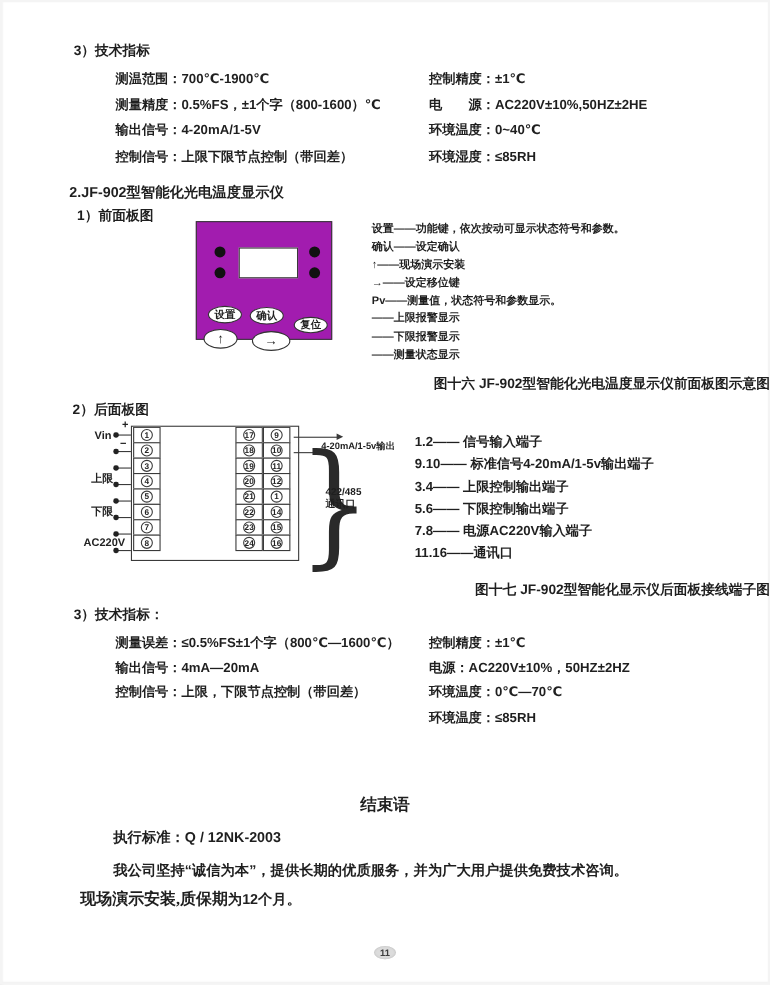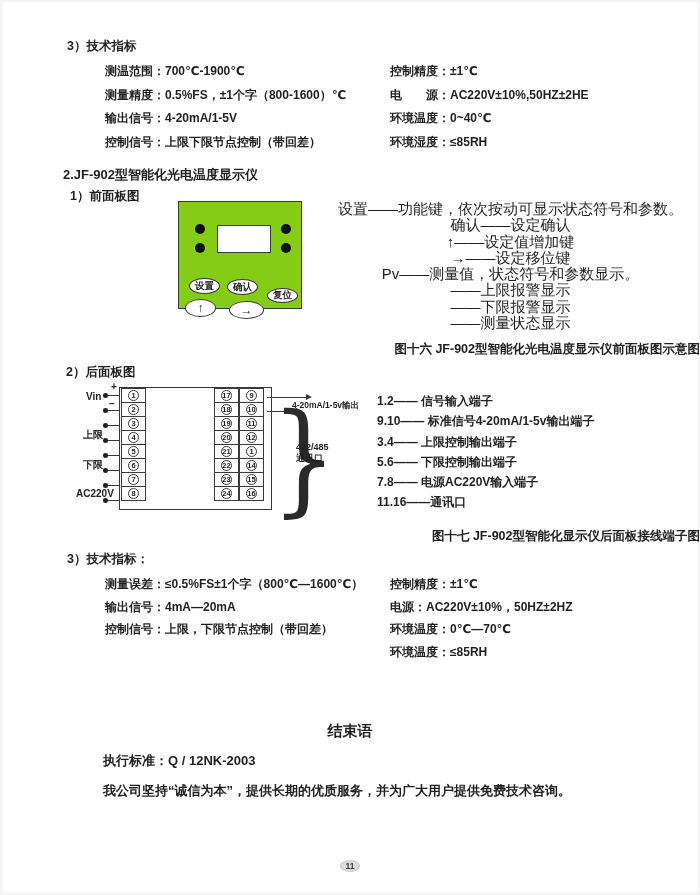--- a/index.html
+++ b/index.html
@@ -12,25 +12,25 @@
     overflow:hidden;
   }
   .page { position:absolute; inset:0; background:#fff;
           box-shadow: inset 0 0 0 2px #f4f4f4, inset 4px 0 2px -2px #e8e8e8, inset 0 -4px 2px -2px #ececec; }
   .abs { position:absolute; }
   .h-sec  { font-size:13px;   font-weight:700; white-space:nowrap; }
   .h-sub  { font-size:12.5px; font-weight:600; white-space:nowrap; }
   .caption{ font-size:12.5px; font-weight:700; text-align:right; width:100%; white-space:nowrap; }
   .spec-line { line-height:23.5px; font-size:12px; font-weight:700; white-space:nowrap; }
   .lh22 .spec-line { line-height:22.5px; }
-  .fleg-line { line-height:16.3px; font-size:15px; font-weight:400; white-space:nowrap;text-align:center; }
+  .fleg-line { line-height:16.3px; font-size:10px; font-weight:700; white-space:nowrap; }
   .bleg-line { line-height:20.3px; font-size:12px;   font-weight:600; white-space:nowrap; }
 
   
-  .fpanel { left:178px; top:201px; width:124px; height:108px; border:1.5px solid #3a3a3a; background:#84cc16; }
+  .fpanel { left:178px; top:201px; width:124px; height:108px; border:1.5px solid #3a3a3a; background:#a21caf; }
   .fdisplay { position:absolute; left:38px; top:23px; width:54px; height:28px; border:1.5px solid #3a3a3a; background:#fff; }
   .led { position:absolute; width:10px; height:10px; border-radius:50%; background:#111; }
   .ebtn { position:absolute; border:1.3px solid #333; border-radius:50%;
           display:flex; align-items:center; justify-content:center;
           font-size:9.5px; font-weight:600; background:#fff; white-space:nowrap; }
   .ebtn.arrow { font-size:12px; font-weight:700; }
 
   
   .bpanel { left:75px; top:384px; width:300px; height:134px; }
   .bp-rect { position:absolute; left:44px; top:3px; width:153px; height:123px; border:1.5px solid #3a3a3a; background:#fff; }
@@ -94,21 +94,21 @@
     <div class="ebtn" style="left:10px;top:76px;width:31px;height:16px">设置</div>
     <div class="ebtn" style="left:48px;top:77px;width:31px;height:16px">确认</div>
     <div class="ebtn" style="left:88px;top:86px;width:31px;height:15px">复位</div>
     <div class="ebtn arrow" style="left:6px;top:97px;width:31px;height:18px">↑</div>
     <div class="ebtn arrow" style="left:50px;top:99px;width:35px;height:18px">→</div>
   </div>
 
   <div class="abs" style="left:338px;top:201px">
       <div class="fleg-line">设置——功能键，依次按动可显示状态符号和参数。</div>
       <div class="fleg-line">确认——设定确认</div>
-      <div class="fleg-line">↑——设定值增加键</div>
+      <div class="fleg-line">↑——现场演示安装</div>
       <div class="fleg-line">→——设定移位键</div>
       <div class="fleg-line">Pv——测量值，状态符号和参数显示。</div>
       <div class="fleg-line">——上限报警显示</div>
       <div class="fleg-line">——下限报警显示</div>
       <div class="fleg-line">——测量状态显示</div>
     </div>
 
   <div class="abs caption" style="left:0;top:341px">图十六  JF-902型智能化光电温度显示仪前面板图示意图</div>
 
   <div class="abs h-sub" style="left:66px;top:364px">2）后面板图</div>
@@ -244,16 +244,19 @@
   <div class="abs lh22" style="left:390px;top:573px">
       <div class="spec-line">控制精度：±1℃</div>
       <div class="spec-line">电源：AC220V±10%，50HZ±2HZ</div>
       <div class="spec-line">环境温度：0℃—70℃</div>
       <div class="spec-line">环境温度：≤85RH</div>
     </div>
 
   <div class="abs concl-title" style="left:0;top:722px">结束语</div>
   <div class="abs body-line" style="left:103px;top:752px">执行标准：Q / 12NK-2003</div>
   <div class="abs body-line" style="left:103px;top:782px">我公司坚持“诚信为本”，提供长期的优质服务，并为广大用户提供免费技术咨询。</div>
+  <div class="abs" style="left:73px;top:808px;white-space:nowrap">
+    <span class="mixed-serif">现场演示安装,质保期</span><span class="mixed-sans">为12个月。</span>
+  </div>
 
   <div class="abs pgnum">11</div>
 
 </div>
 
 </body></html>

